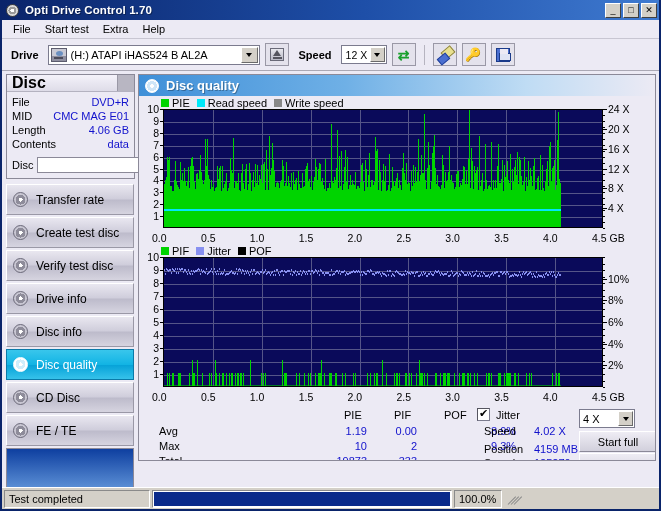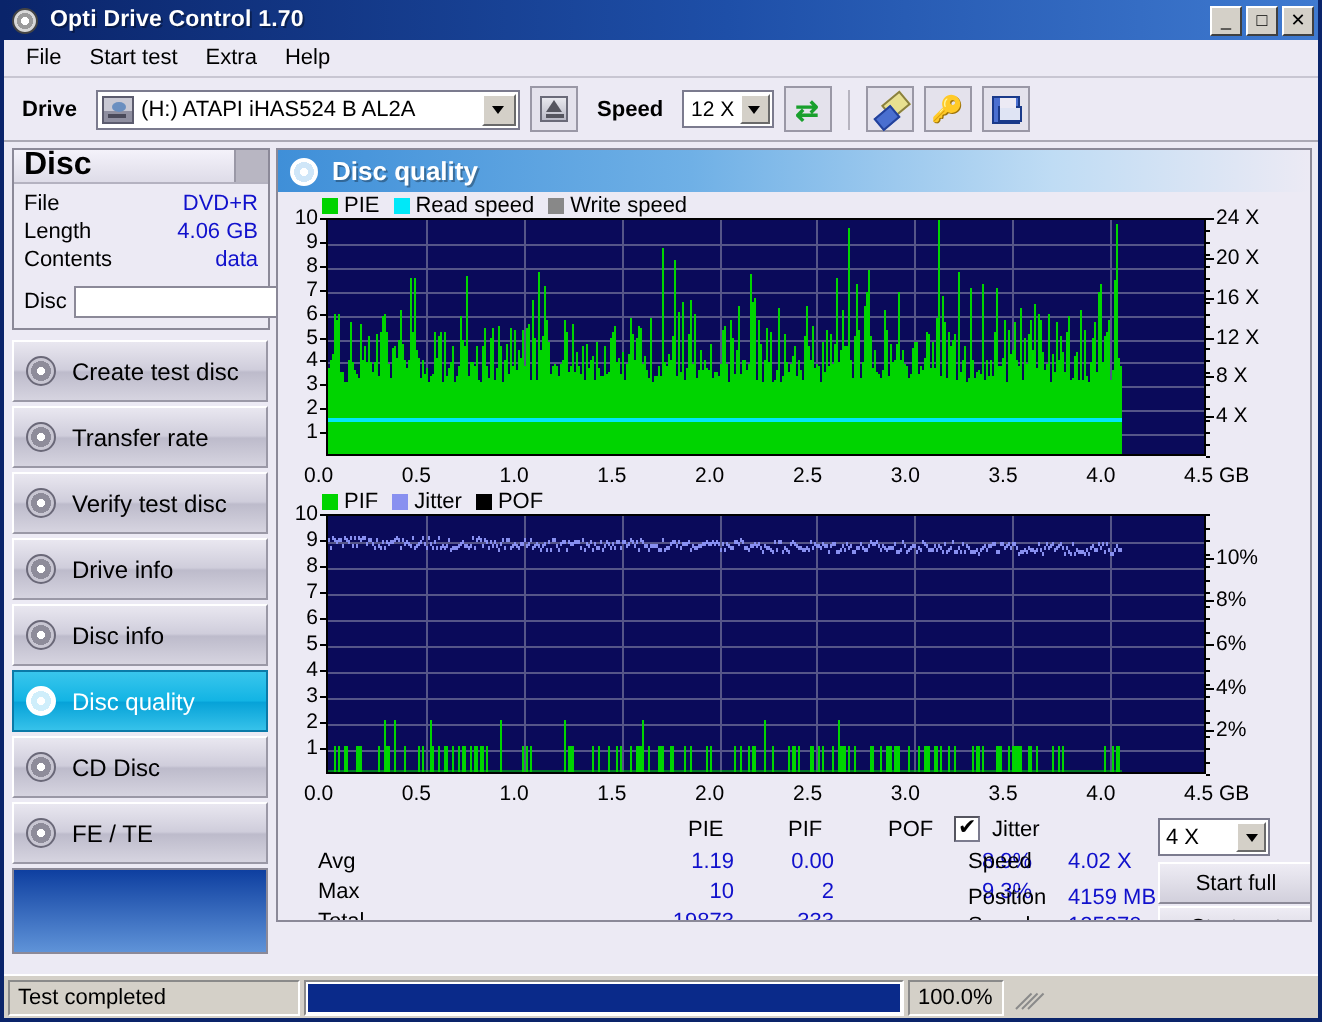--- a/index.html
+++ b/index.html
@@ -466,44 +466,48 @@
         <div class="disc-head">
           <span>Disc</span>
           <span class="corner"></span>
         </div>
         <div class="disc-rows">
           <div class="disc-row">
             <span class="k">File</span>
             <span class="v">DVD+R</span>
           </div>
           <div class="disc-row">
+            <span class="k">MID</span>
+            <span class="v">CMC MAG E01</span>
+          </div>
+          <div class="disc-row">
             <span class="k">Length</span>
             <span class="v">4.06 GB</span>
           </div>
           <div class="disc-row">
             <span class="k">Contents</span>
             <span class="v">data</span>
           </div>
         </div>
         <div class="label-row">
           <span class="k">Disc</span>
           <input class="label-input" type="text" value="" style="">
           <div class="label-disc-btn">
             <div class="d"></div>
           </div>
         </div>
       </div>
 
       <div class="navbtn">
         <span class="nav-ico"></span>
-        <span>Create test disc</span>
+        <span>Transfer rate</span>
       </div>
       <div class="navbtn">
         <span class="nav-ico"></span>
-        <span>Transfer rate</span>
+        <span>Create test disc</span>
       </div>
       <div class="navbtn">
         <span class="nav-ico"></span>
         <span>Verify test disc</span>
       </div>
       <div class="navbtn">
         <span class="nav-ico"></span>
         <span>Drive info</span>
       </div>
       <div class="navbtn">

